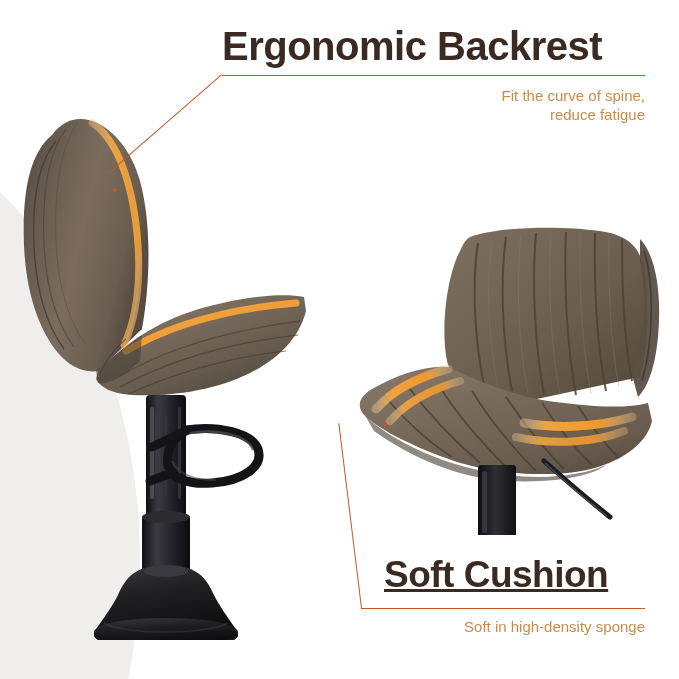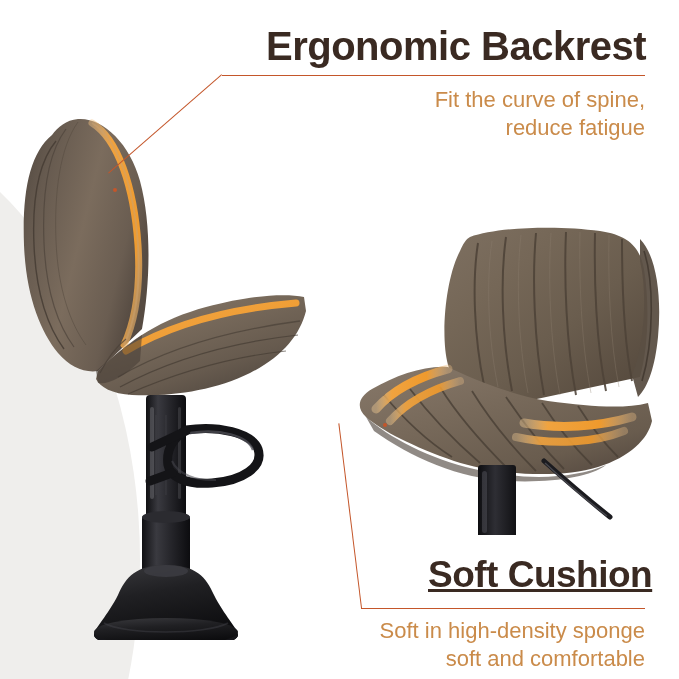--- a/index.html
+++ b/index.html
@@ -32,37 +32,36 @@
   }
 
   
   .headline{
     position:absolute;
     font-weight:bold;
     color:#3a2a22;
     letter-spacing:-0.5px;
     white-space:nowrap;
     line-height:1;
-    margin-left:44px;
   }
   .headline-top{
     left:222px; top:26px;
     font-size:40px;
     text-align:left;
   }
   .headline-bottom{
     left:384px; top:556px;
     font-size:37px;
     text-align:left;
     text-decoration:underline;
   }
   .subtext{
     position:absolute;
     color:#ca8b4a;
-    font-size:22px;
+    font-size:15px;
     line-height:1.28;
     text-align:right;
     white-space:nowrap;
   }
   .subtext-top{ right:34px; top:86px; }
   .subtext-bottom{ right:34px; top:617px; }
 
   
   .rule{
     position:absolute;
@@ -304,16 +303,15 @@
   </div>
 
   <div class="dot dot-bottom"></div>
   <div class="leader leader-bottom-v"></div>
   <div class="rule rule-bottom"></div>
 
   <div class="headline headline-bottom">Soft Cushion</div>
 
   <div class="subtext subtext-bottom">
     <div>Soft in high-density sponge</div>
-    <div>soft and comfortable</div>
   </div>
 
 </div>
 
 </body></html>

